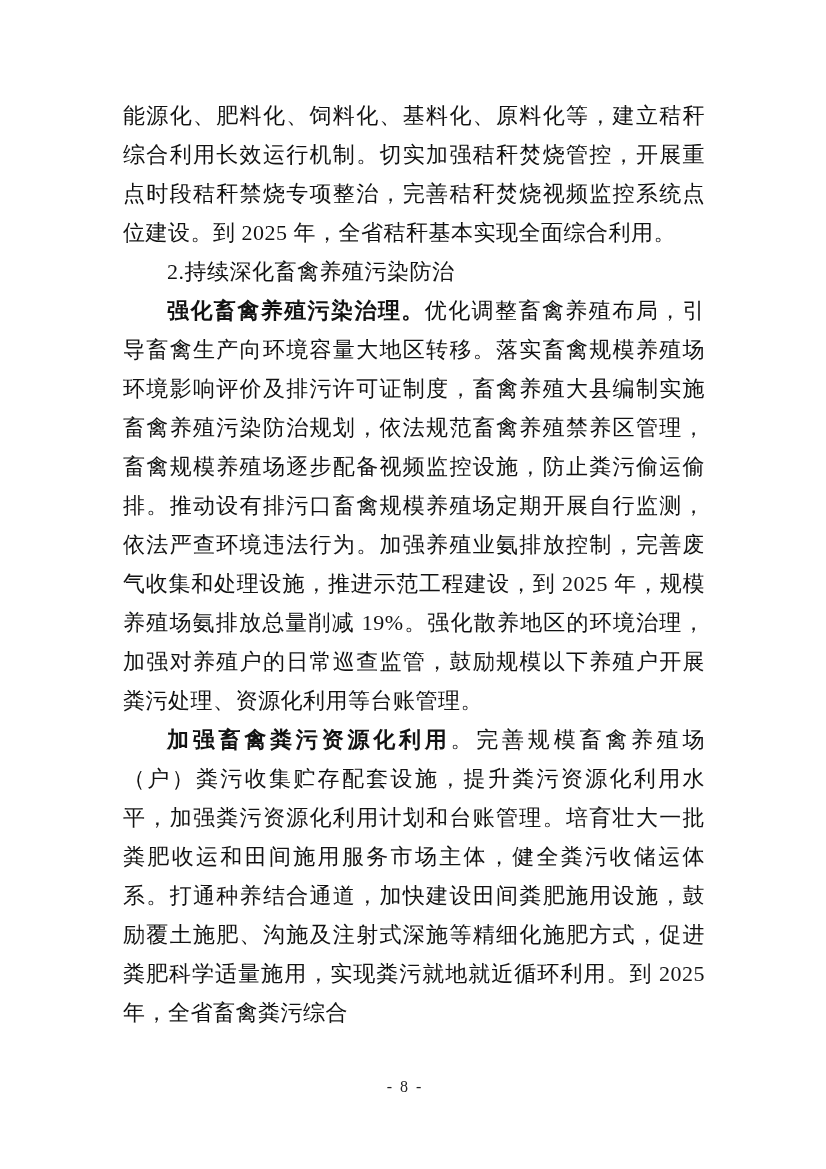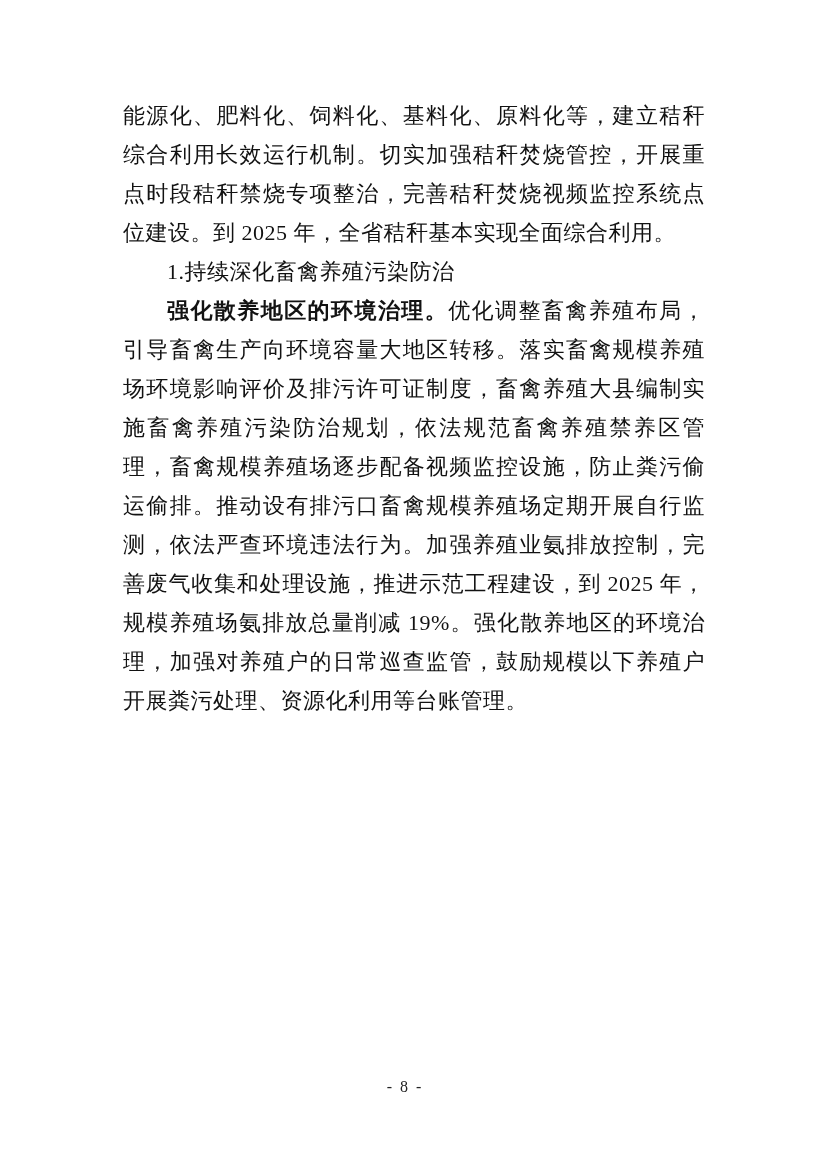--- a/index.html
+++ b/index.html
@@ -46,17 +46,18 @@
     letter-spacing: 2px;
     color: #222222;
   }
 </style>
 </head>
 <body>
 
 <div class="page">
   <div class="content">
       <p class="para"><span class="run">能源化、肥料化、饲料化、基料化、原料化等，建立秸秆综合利用长效运行机制。切实加强秸秆焚烧管控，开展重点时段秸秆禁烧专项整治，完善秸秆焚烧视频监控系统点位建设。到 2025 年，全省秸秆基本实现全面综合利用。</span></p>
-      <p class="para indent"><span class="run">1.持续深化畜禽养殖污染防治</span></p>
-      <p class="para indent"><span class="run bold">强化散养地区的环境治理。</span><span class="run">优化调整畜禽养殖布局，引导畜禽生产向环境容量大地区转移。落实畜禽规模养殖场环境影响评价及排污许可证制度，畜禽养殖大县编制实施畜禽养殖污染防治规划，依法规范畜禽养殖禁养区管理，畜禽规模养殖场逐步配备视频监控设施，防止粪污偷运偷排。推动设有排污口畜禽规模养殖场定期开展自行监测，依法严查环境违法行为。加强养殖业氨排放控制，完善废气收集和处理设施，推进示范工程建设，到 2025 年，规模养殖场氨排放总量削减 19%。强化散养地区的环境治理，加强对养殖户的日常巡查监管，鼓励规模以下养殖户开展粪污处理、资源化利用等台账管理。</span></p>
+      <p class="para indent"><span class="run">2.持续深化畜禽养殖污染防治</span></p>
+      <p class="para indent"><span class="run bold">强化畜禽养殖污染治理。</span><span class="run">优化调整畜禽养殖布局，引导畜禽生产向环境容量大地区转移。落实畜禽规模养殖场环境影响评价及排污许可证制度，畜禽养殖大县编制实施畜禽养殖污染防治规划，依法规范畜禽养殖禁养区管理，畜禽规模养殖场逐步配备视频监控设施，防止粪污偷运偷排。推动设有排污口畜禽规模养殖场定期开展自行监测，依法严查环境违法行为。加强养殖业氨排放控制，完善废气收集和处理设施，推进示范工程建设，到 2025 年，规模养殖场氨排放总量削减 19%。强化散养地区的环境治理，加强对养殖户的日常巡查监管，鼓励规模以下养殖户开展粪污处理、资源化利用等台账管理。</span></p>
+      <p class="para indent"><span class="run bold">加强畜禽粪污资源化利用</span><span class="run">。完善规模畜禽养殖场（户）粪污收集贮存配套设施，提升粪污资源化利用水平，加强粪污资源化利用计划和台账管理。培育壮大一批粪肥收运和田间施用服务市场主体，健全粪污收储运体系。打通种养结合通道，加快建设田间粪肥施用设施，鼓励覆土施肥、沟施及注射式深施等精细化施肥方式，促进粪肥科学适量施用，实现粪污就地就近循环利用。到 2025 年，全省畜禽粪污综合</span></p>
     </div>
   <div class="footer">- 8 -</div>
 </div>
 
 </body></html>

